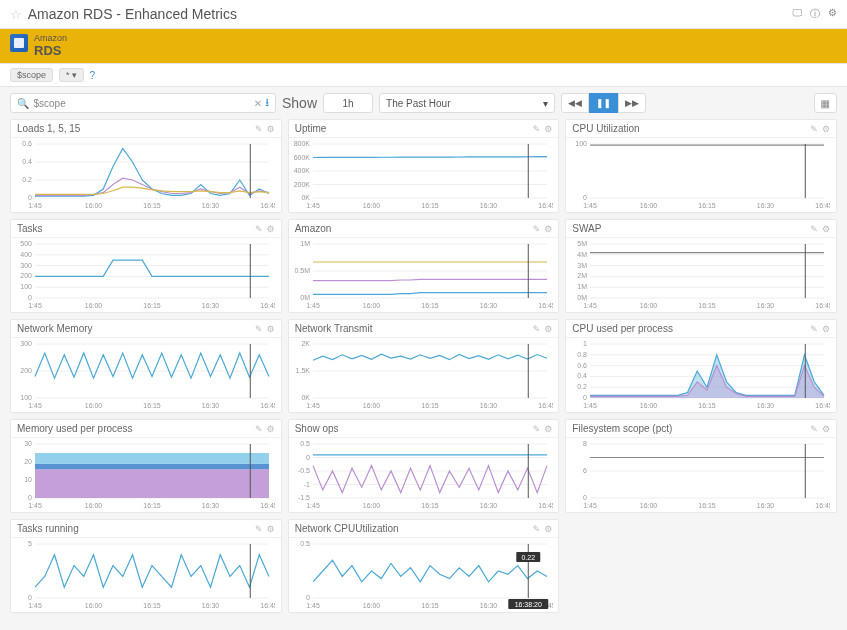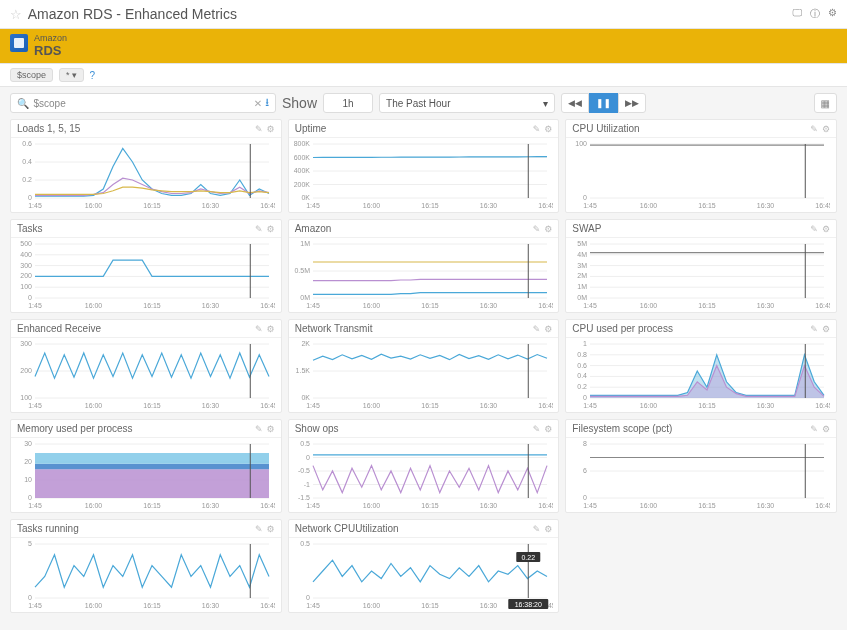--- a/index.html
+++ b/index.html
@@ -274,21 +274,21 @@
           <text class="ax" x="139" y="68" text-anchor="middle">16:15</text>
           <text class="ax" x="197.5" y="68" text-anchor="middle">16:30</text>
           <text class="ax" x="256" y="68" text-anchor="middle">16:45</text>
           <path class="pl" d="M22,12.64 L31.75,12.64 L41.5,12.64 L51.25,12.64 L61,12.64 L70.75,12.64 L80.5,12.64 L90.25,12.64 L100,12.64 L109.75,12.64 L119.5,12.64 L129.25,12.64 L139,12.64 L148.75,12.64 L158.5,12.64 L168.25,12.64 L178,12.64 L187.75,12.64 L197.5,12.64 L207.25,12.64 L217,12.64 L226.75,12.64 L236.5,12.64 L246.25,12.64 L256,12.64 " stroke="#888"></path>
           <line x1="237.28" y1="4" x2="237.28" y2="58" stroke="#555" stroke-width="1"></line>
         </svg>
       </div>
     </div>
     <div class="card">
       <div class="ch">
-        <span class="ch-t">Enhanced Receive</span>
+        <span class="ch-t">Network Memory</span>
         <span class="ch-a">
           <span>✎</span>
           <span>⚙</span>
         </span>
       </div>
       <div class="cb">
         <svg width="262" height="70">
           <line class="gl" x1="22" y1="58" x2="256" y2="58"></line>
           <text class="ax" x="19" y="60" text-anchor="end">100</text>
           <line class="gl" x1="22" y1="31" x2="256" y2="31"></line>

